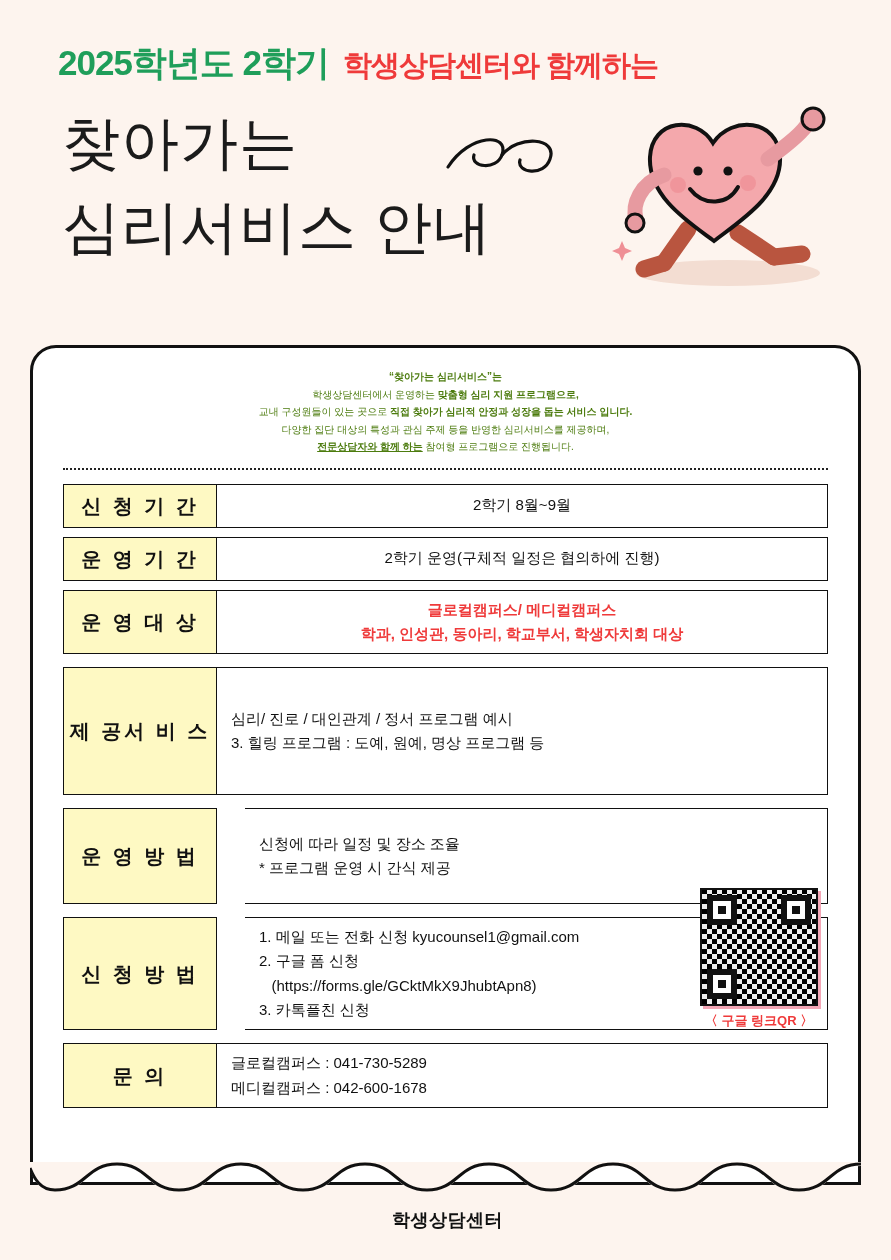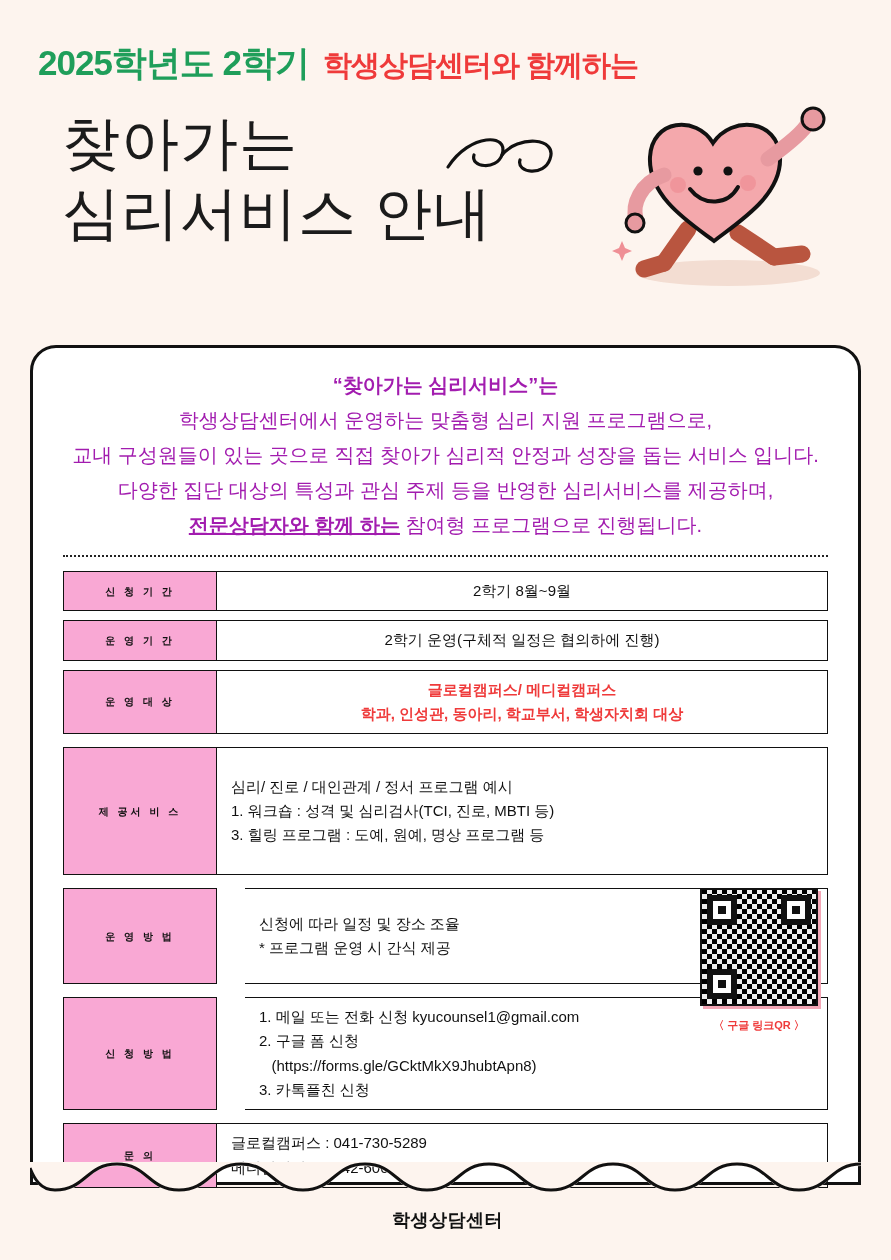--- a/index.html
+++ b/index.html
@@ -15,21 +15,21 @@
 
   
   .poster-header {
     padding: 40px 0 0 0;
     text-align: left;
   }
   .headline-row {
     display: flex;
     align-items: baseline;
     gap: 14px;
-    padding-left: 38px;
+    padding-left: 58px;
   }
   .headline-year {
     font-size: 35px;
     font-weight: bold;
     color: #1f9e5a;
     letter-spacing: -1px;
     white-space: nowrap;
   }
   .headline-sub {
     font-size: 29px;
@@ -46,21 +46,21 @@
     height: 200px;
   }
   .title-line {
     font-size: 58px;
     line-height: 1.18;
     font-weight: 300;
     color: #1b1b1b;
     letter-spacing: 1px;
     font-family: "Liberation Sans", sans-serif;
   }
-  .title-line.second { margin-top: 2px; }
+  .title-line.second { margin-top: 16px; }
 
   
   .squiggle {
     position: absolute;
     left: 440px;
     top: 18px;
   }
   
   .mascot {
     position: absolute;
@@ -84,25 +84,25 @@
     position: absolute;
     left: 30px;
     top: 1162px;
     width: 831px;
     height: 34px;
   }
 
   .intro {
     text-align: center;
     padding: 20px 34px 0 34px;
-    font-size: 20px;
+    font-size: 10px;
     line-height: 1.75;
-    color: #a21caf;
-  }
-  .intro .b { font-weight: normal; }
+    color: #4d7c0f;
+  }
+  .intro .b { font-weight: bold; }
   .intro .u { font-weight: bold; text-decoration: underline; }
   .intro .line1 { font-weight: bold; }
 
   .dotted {
     border-top: 2px dotted #222;
     margin: 12px 30px 0 30px;
   }
 
   
   .tbl {
@@ -110,27 +110,27 @@
     padding: 0 30px;
   }
   .row {
     display: flex;
     margin-bottom: 9px;
     align-items: stretch;
   }
   .lbl {
     width: 154px;
     flex: 0 0 154px;
-    background: #f9a8d4;
+    background: #fef9c3;
     border: 1.6px solid #111;
     display: flex;
     align-items: center;
     justify-content: center;
     text-align: center;
-    font-size: 10px;
+    font-size: 20px;
     font-weight: bold;
     letter-spacing: 3px;
     color: #111;
     line-height: 1.5;
     padding: 6px 2px;
   }
   .val {
     flex: 1;
     border: 1.6px solid #111;
     border-left: none;
@@ -180,22 +180,22 @@
     content: "";
     position: absolute;
     left: 5px; top: 5px;
     width: 8px; height: 8px;
     background: #111;
   }
   .qr-box .f1 { left: 5px; top: 5px; }
   .qr-box .f2 { right: 5px; top: 5px; }
   .qr-box .f3 { left: 5px; bottom: 5px; }
   .qr-cap {
-    margin-top: 12px;
-    font-size: 11px;
+    margin-top: 6px;
+    font-size: 13px;
     font-weight: bold;
     color: #ef3a3a;
     white-space: nowrap;
   }
 
   .footer {
     position: absolute;
     left: 4px; right: 0;
     top: 1208px;
     text-align: center;
@@ -302,21 +302,20 @@
           <div>학과, 인성관, 동아리, 학교부서, 학생자치회 대상</div>
         </div>
       </div>
       <div class="row gap-top">
         <div class="lbl">
           <div>제 공</div>
           <div>서 비 스</div>
         </div>
         <div class="val tall">
           <div>심리/ 진로 / 대인관계 / 정서 프로그램 예시</div>
-          <div>1. 워크숍 : 성격 및 심리검사(TCI, 진로, MBTI 등)</div>
           <div>3. 힐링 프로그램 : 도예, 원예, 명상 프로그램 등</div>
         </div>
       </div>
       <div class="row gap-top">
         <div class="lbl">
           <div>운 영 방 법</div>
         </div>
         <div class="val mid">
           <div>신청에 따라 일정 및 장소 조율</div>
           <div>* 프로그램 운영 시 간식 제공</div>

